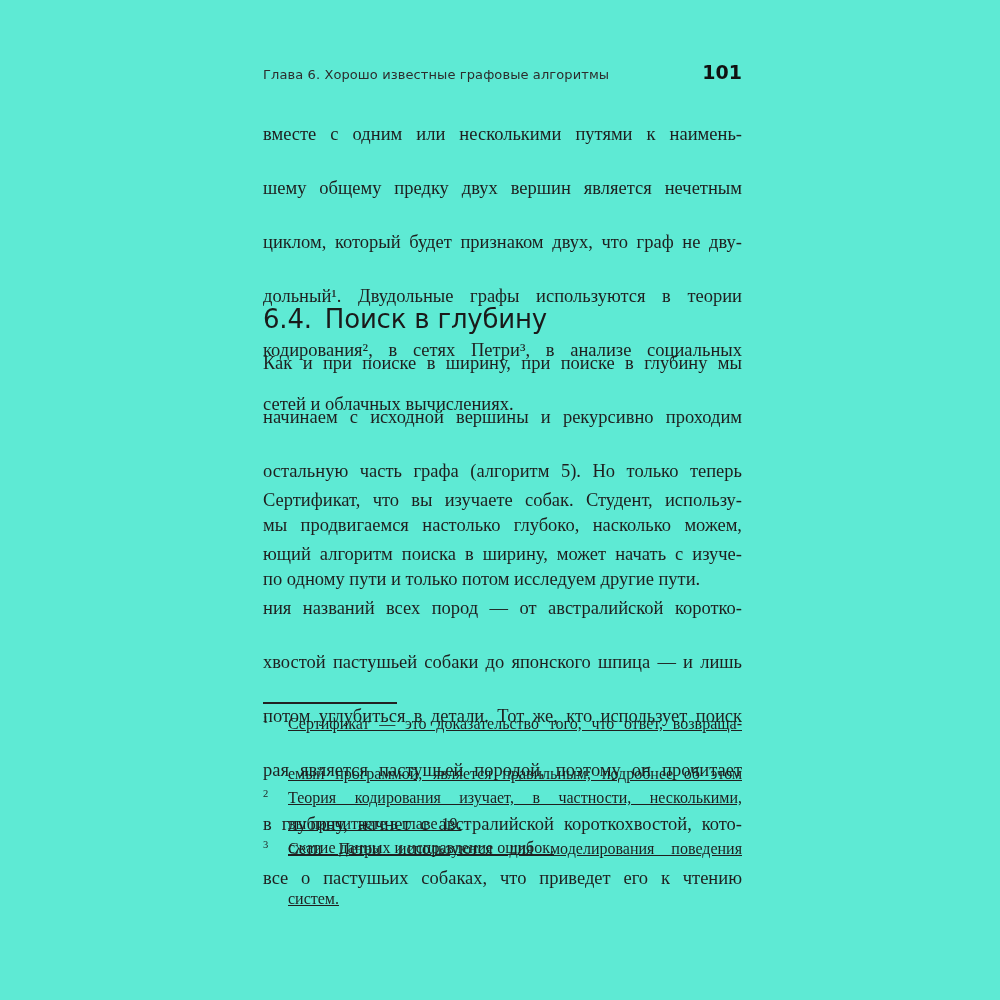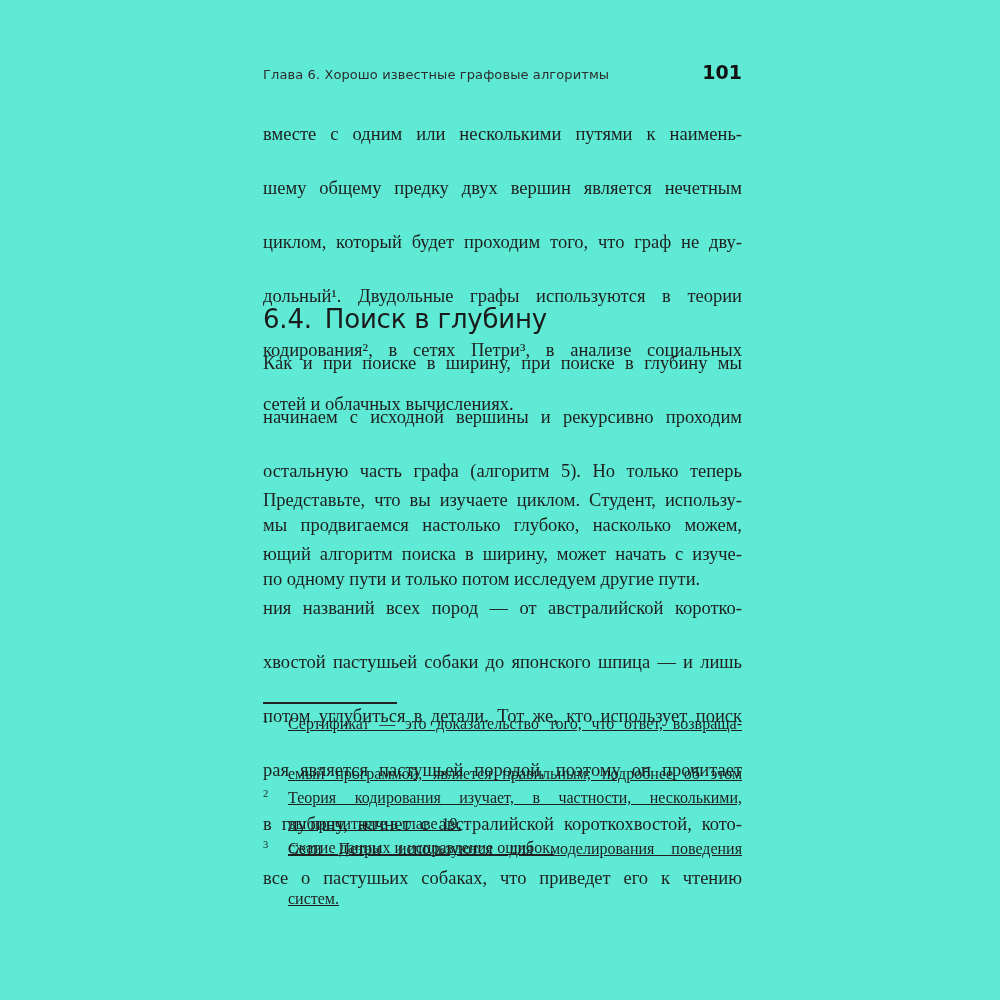--- a/index.html
+++ b/index.html
@@ -80,40 +80,40 @@
 <div class="page">
 
   <div class="col header">
     <span class="chapter">Глава 6. Хорошо известные графовые алгоритмы</span>
     <span class="pagenum">101</span>
   </div>
 
   <div class="col para p1">
       <span class="jline">вместе с одним или несколькими путями к наимень-</span>
       <span class="jline">шему общему предку двух вершин является нечетным</span>
-      <span class="jline">циклом, который будет проходим того, что граф не дву-</span>
+      <span class="jline">циклом, который будет признаком двух, что граф не дву-</span>
       <span class="jline">дольный¹. Двудольные графы используются в теории</span>
       <span class="jline">кодирования², в сетях Петри³, в анализе социальных</span>
       <span class="jline">сетей и облачных вычислениях.</span>
     </div>
 
   <h2 class="col heading">
     <span class="hnum">6.4.</span><span class="htitle">Поиск в глубину</span>
   </h2>
 
   <div class="col para p2">
       <span class="jline">Как и при поиске в ширину, при поиске в глубину мы</span>
       <span class="jline">начинаем с исходной вершины и рекурсивно проходим</span>
       <span class="jline">остальную часть графа (алгоритм 5). Но только теперь</span>
       <span class="jline">мы продвигаемся настолько глубоко, насколько можем,</span>
       <span class="jline">по одному пути и только потом исследуем другие пути.</span>
     </div>
 
   <div class="col para p3 justify-all">
-      <span class="jline">Представьте, что вы изучаете циклом. Студент, использу-</span>
+      <span class="jline">Сертификат, что вы изучаете собак. Студент, использу-</span>
       <span class="jline">ющий алгоритм поиска в ширину, может начать с изуче-</span>
       <span class="jline">ния названий всех пород — от австралийской коротко-</span>
       <span class="jline">хвостой пастушьей собаки до японского шпица — и лишь</span>
       <span class="jline">потом углубиться в детали. Тот же, кто использует поиск</span>
       <span class="jline">рая является пастушьей породой, поэтому он прочитает</span>
       <span class="jline">в глубину, начнет с австралийской короткохвостой, кото-</span>
       <span class="jline">все о пастушьих собаках, что приведет его к чтению</span>
     </div>
 
   <div class="col fnrule"></div>

